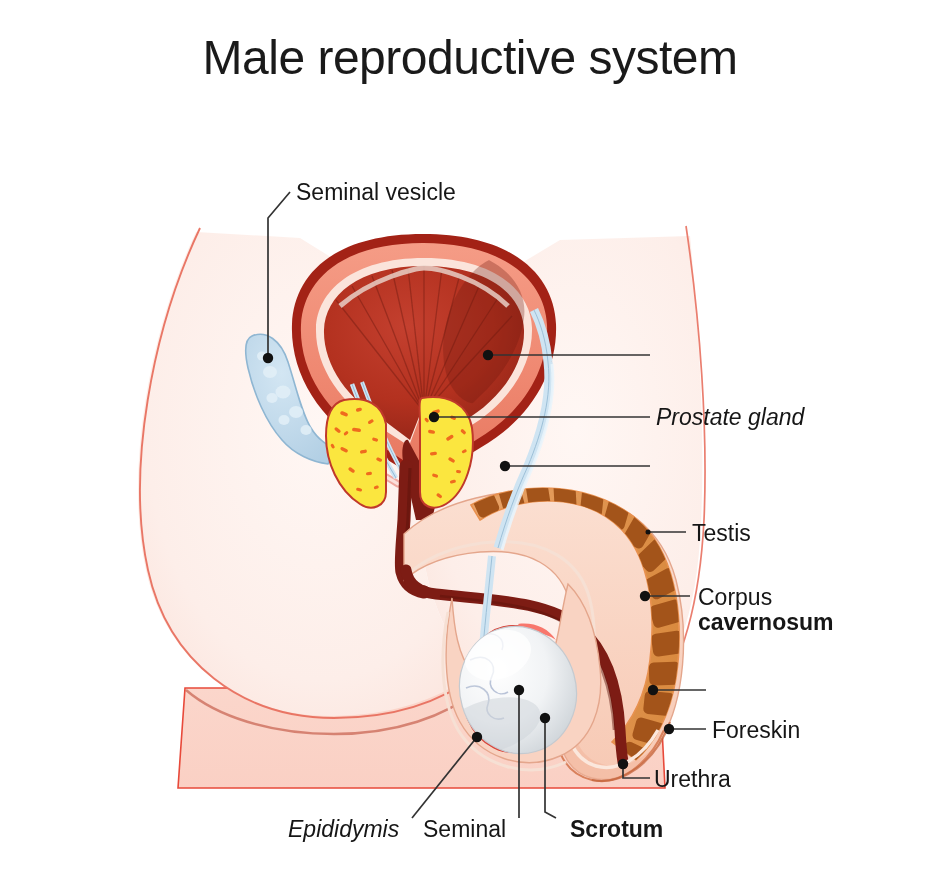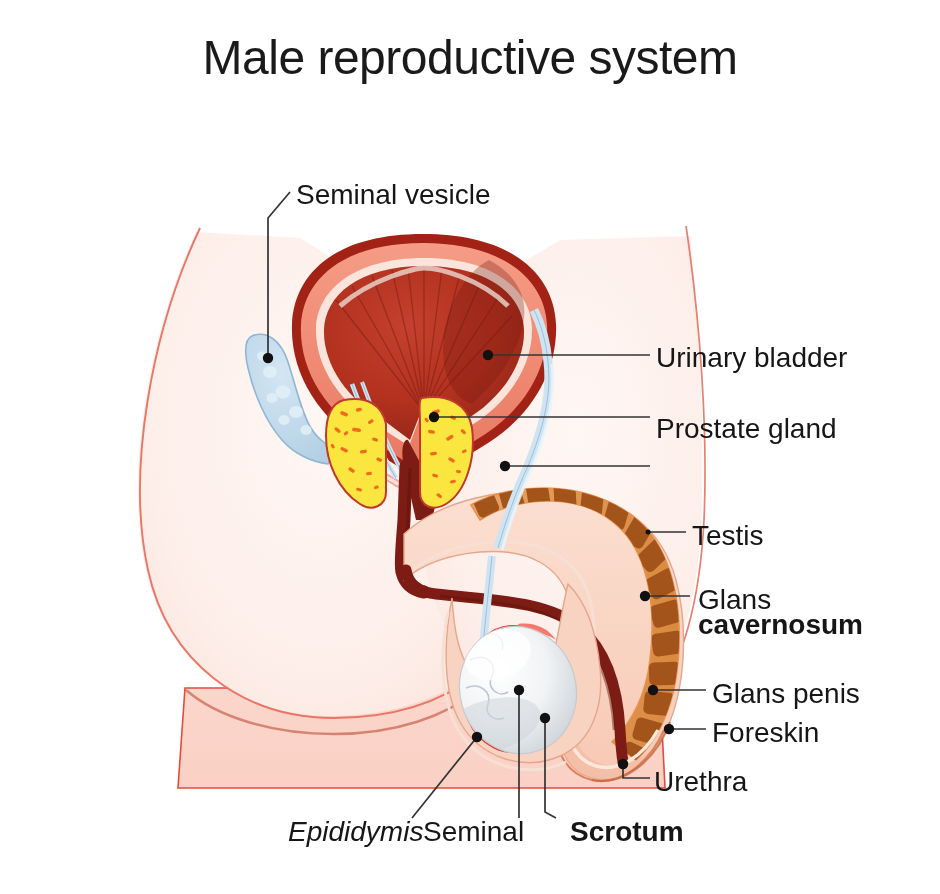--- a/index.html
+++ b/index.html
@@ -2,21 +2,21 @@
 <html><head>
 <meta charset="utf-8">
 <style>
   html,body{margin:0;padding:0;background:#ffffff;}
   body{width:940px;height:894px;overflow:hidden;
        font-family:"Liberation Sans","DejaVu Sans",sans-serif;}
   #stage{position:relative;width:940px;height:894px;background:#fff;}
   #diagram{position:absolute;left:0;top:0;width:940px;height:894px;}
   .ttl{position:absolute;left:0;top:30px;width:940px;text-align:center;
        font-size:48px;color:#1a1a1a;letter-spacing:-0.5px;}
-  .lbl{position:absolute;font-size:28px;color:#161616;white-space:pre;line-height:1.22;}
+  .lbl{position:absolute;font-size:23px;color:#161616;white-space:pre;line-height:1.22;}
   .lbl.r{text-align:left;}
 </style>
 </head>
 <body>
 
 <div id="stage">
 
   <svg id="diagram" viewBox="0 0 940 894">
     <defs>
       <radialGradient id="gBodyTop" cx="55%" cy="40%" r="75%">
@@ -335,31 +335,29 @@
       <circle cx="477" cy="737" r="5.2"></circle>
       <circle cx="519" cy="690" r="5.2"></circle>
       <circle cx="545" cy="718" r="5.2"></circle>
     </g>
   </svg>
 
   <div class="ttl">Male reproductive system</div>
 
   <div class="lbl r" style="left:296px;top:178px;">Seminal vesicle</div>
 
-  <div class="lbl r" style="left:656px;top:341px;">Urinary bladder</div>
-
-  <div class="lbl r" style="left:656px;top:412px;">Prostate gland</div>
+
+  <div class="lbl r" style="left:656px;top:403px;font-style:italic;">Prostate gland</div>
 
 
   <div class="lbl r" style="left:692px;top:519px;">Testis</div>
 
-  <div class="lbl r" style="left:698px;top:583px;">Glans</div>
+  <div class="lbl r" style="left:698px;top:583px;">Corpus</div>
   <div class="lbl r" style="left:698px;top:608px;font-weight:bold;">cavernosum</div>
 
-  <div class="lbl r" style="left:712px;top:677px;">Glans penis</div>
 
   <div class="lbl r" style="left:712px;top:716px;">Foreskin</div>
 
   <div class="lbl r" style="left:654px;top:765px;">Urethra</div>
 
   <div class="lbl r" style="left:288px;top:815px;font-style:italic;">Epididymis</div>
 
   <div class="lbl r" style="left:423px;top:815px;">Seminal</div>
 
   <div class="lbl r" style="left:570px;top:815px;font-weight:bold;">Scrotum</div>

